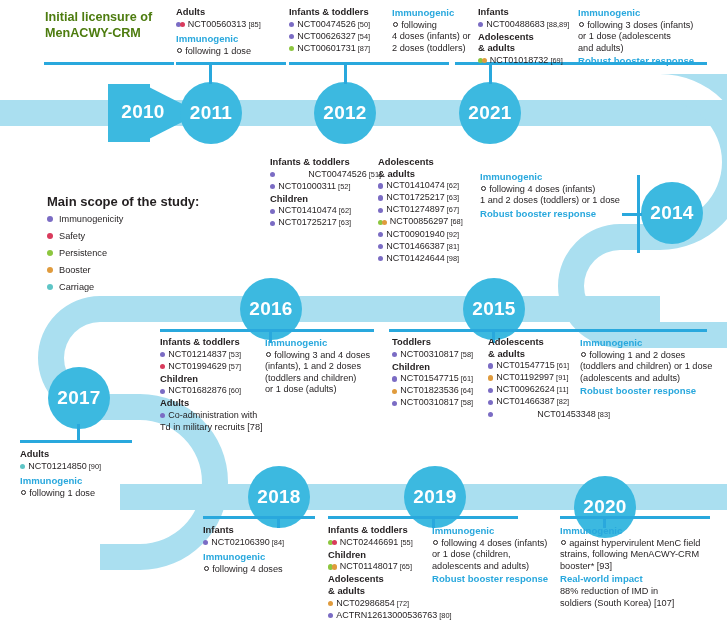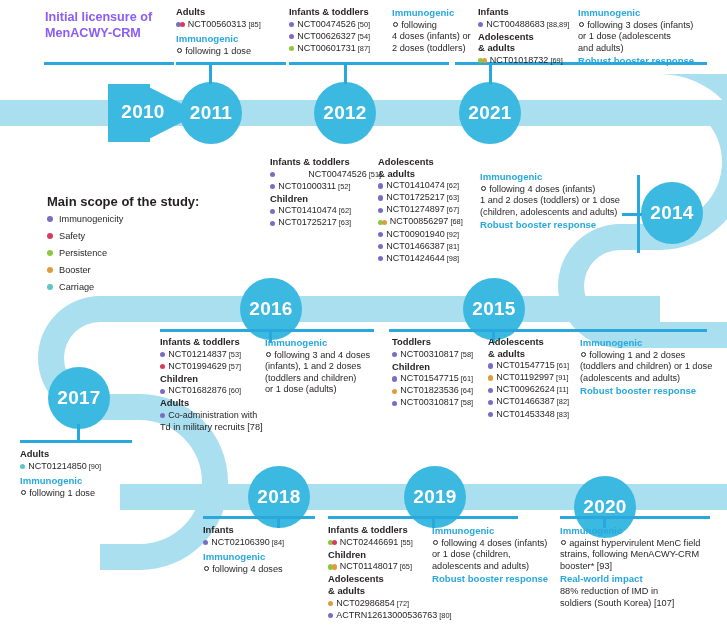--- a/index.html
+++ b/index.html
@@ -42,21 +42,21 @@
   .free{margin:0;}
   .plain{font-size:9.2px;}
 
   
   .stem{position:absolute;background:#29a8dd;}
   .stem.h{height:2.6px;}
   .stem.v{width:2.6px;}
 
   
   .title{
-    position:absolute;color:#8b5cf6;font-weight:bold;font-size:12.6px;
+    position:absolute;color:#4d7c0f;font-weight:bold;font-size:12.6px;
     line-height:15.5px;
   }
   .legend{position:absolute;}
   .legend .lhd{font-weight:bold;font-size:13px;margin-bottom:5px;}
   .legend .li{display:flex;align-items:center;margin-bottom:7px;font-size:9.2px;}
   .legend .li .dot{margin-right:6px;width:6px;height:6px;}
 </style>
 </head>
 <body>
 
@@ -308,21 +308,20 @@
         <span class="dots">
           <span class="dot" style="background: rgb(123, 108, 196);"></span>
         </span>
         <span style="white-space: nowrap;"><span class="nct">NCT01424644</span><span class="ref"> [98]</span></span>
       </div>
     </div>
   <div class="block" style="left:480px;top:170px;width:160px;">
       <div class="cy">Immunogenic</div>
       <div class="sub"><span class="o"></span>following 4 doses (infants)</div>
       <div class="free">1 and 2 doses (toddlers) or 1 dose</div>
-      <div class="free">(children, adolescents and adults)</div>
       <div class="cy">Robust booster response</div>
     </div>
 
   <div class="block" style="left:392px;top:336px;width:92px;">
       <div class="hd">Toddlers</div>
       <div class="row">
         <span class="dots">
           <span class="dot" style="background: rgb(123, 108, 196);"></span>
         </span>
         <span style="white-space: nowrap;"><span class="nct">NCT00310817</span><span class="ref"> [58]</span></span>
@@ -370,21 +369,21 @@
       <div class="row">
         <span class="dots">
           <span class="dot" style="background: rgb(123, 108, 196);"></span>
         </span>
         <span style="white-space: nowrap;"><span class="nct">NCT01466387</span><span class="ref"> [82]</span></span>
       </div>
       <div class="row">
         <span class="dots">
           <span class="dot" style="background: rgb(123, 108, 196);"></span>
         </span>
-        <span style="white-space: nowrap;"><span class="nct">NCT01453348</span><span class="ref"> [83]</span></span>
+        <span style="white-space: nowrap; margin-left: 41px;"><span class="nct">NCT01453348</span><span class="ref"> [83]</span></span>
       </div>
     </div>
   <div class="block" style="left:580px;top:336px;width:150px;">
       <div class="cy">Immunogenic</div>
       <div class="sub"><span class="o"></span>following 1 and 2 doses</div>
       <div class="free">(toddlers and children) or 1 dose</div>
       <div class="free">(adolescents and adults)</div>
       <div class="cy">Robust booster response</div>
     </div>
 

